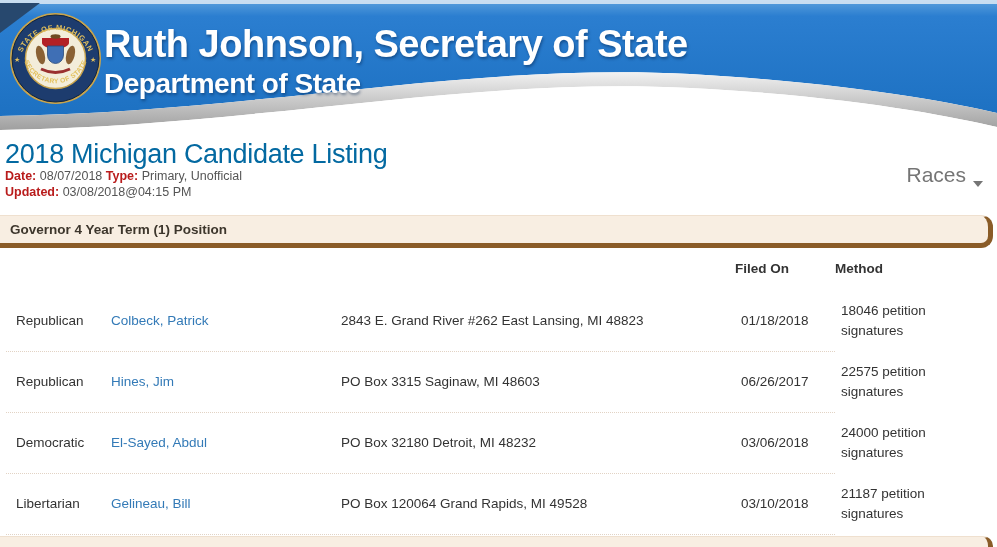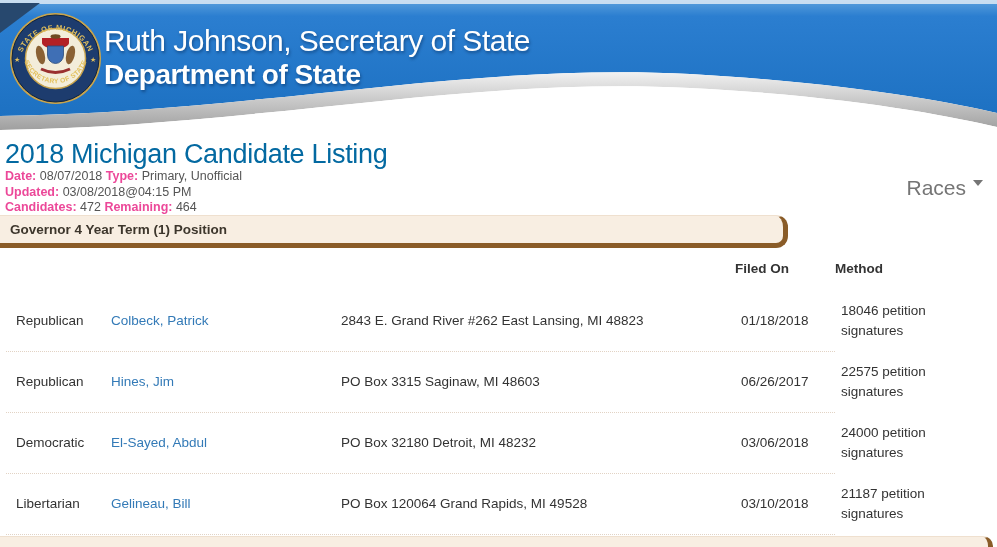--- a/index.html
+++ b/index.html
@@ -5,36 +5,36 @@
   * { margin:0; padding:0; box-sizing:border-box; }
   html,body { width:997px; height:547px; overflow:hidden; background:#fff;
               font-family:"Liberation Sans", sans-serif; }
 
   
   .banner { position:absolute; left:0; top:0; width:997px; height:136px; background:#fff; }
   .banner-bg { position:absolute; left:0; top:0; width:997px; height:136px; display:block; }
   .seal { position:absolute; left:9px; top:12px; width:93px; height:93px; }
   .banner-text { position:absolute; left:104px; top:24px; color:#fff;
                  text-shadow:1px 2px 3px rgba(0,30,70,.45); line-height:1.1; }
-  .banner-line1 { font-size:30px; font-weight:normal; letter-spacing:-0.5px; }
+  .banner-line1 { font-size:38px; font-weight:bold; letter-spacing:-0.5px; }
   .banner-line2 { font-size:28px; font-weight:bold; letter-spacing:-0.5px; margin-top:3px; }
 
   
   .page-title { position:absolute; left:5px; top:139px; font-size:27px; color:#0369a1;
                 font-weight:400; letter-spacing:-0.3px; }
   .meta { position:absolute; left:5px; top:169px; font-size:12.5px; color:#555; line-height:15.5px; }
-  .meta b { color:#ec4899; }
-  .races { position:absolute; right:14px; top:176px; font-size:21px; color:#757575;
-           cursor:pointer; display:flex; align-items:flex-start; gap:7px; }
+  .meta b { color:#b91c1c; }
+  .races { position:absolute; right:14px; top:163px; font-size:21px; color:#757575;
+           cursor:pointer; display:flex; align-items:flex-end; gap:7px; }
   .races .caret { width:0; height:0; border-left:5px solid transparent;
                   border-right:5px solid transparent; border-top:6px solid #757575;
                   display:inline-block; margin-top:4px; }
 
   
-  .section-bar { position:absolute; left:0; top:215px; width:788px; height:33px;
+  .section-bar { position:absolute; left:0; top:215px; width:993px; height:33px;
                  background:#f8eee2; border-top:1px solid #efe0cf;
                  border-bottom:5px solid #8a5c28; border-right:5px solid #8a5c28;
                  border-top-right-radius:12px; border-bottom-right-radius:12px;
                  display:flex; align-items:center; padding-left:10px; }
   .section-bar .heading { font-size:13.5px; font-weight:bold; color:#3d362c; }
 
   
   .table { position:absolute; left:0; top:248px; width:835px; }
   .grid { display:grid; grid-template-columns:95px 230px 400px 100px 150px;
           padding-left:10px; align-items:center; font-size:13.5px; color:#333; }
@@ -117,26 +117,20 @@
   <div>
     <b>Date:</b>
     <span>08/07/2018</span>
     <b>Type:</b>
     <span>Primary, Unofficial</span>
   </div>
   <div>
     <b>Updated:</b>
     <span>03/08/2018@04:15 PM</span>
   </div>
-  <div>
-    <b>Candidates:</b>
-    <span>472</span>
-    <b>Remaining:</b>
-    <span>464</span>
-  </div>
 </div>
 
 <div class="races">
   <span>Races</span>
   <span class="caret"></span>
 </div>
 
 <div class="section-bar">
   <span class="heading">Governor 4 Year Term (1) Position</span>
 </div>

